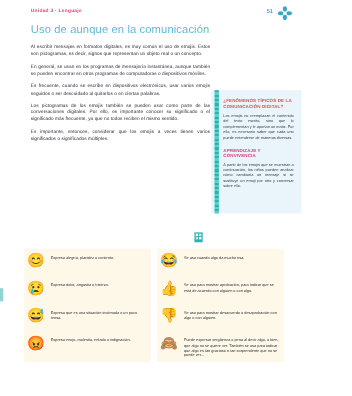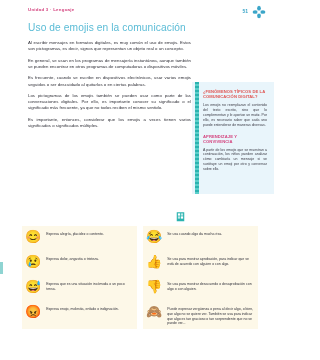--- a/index.html
+++ b/index.html
@@ -187,21 +187,21 @@
           <ellipse cx="12" cy="5.5" rx="3.2" ry="4.4"></ellipse>
           <ellipse cx="12" cy="18.5" rx="3.2" ry="4.4"></ellipse>
           <ellipse cx="5.5" cy="12" rx="4.4" ry="3.2"></ellipse>
           <ellipse cx="18.5" cy="12" rx="4.4" ry="3.2"></ellipse>
         </g>
         <circle cx="12" cy="12" r="2.6" fill="#ffffff"></circle>
       </svg>
     </div>
   </div>
 
-  <h1 class="title">Uso de emojis en la comunicación</h1>
+  <h1 class="title">Uso de aunque en la comunicación</h1>
 
   <div class="body-col">
     <p class="para">Al escribir mensajes en formatos digitales, es muy común el uso de emojis. Estos son pictogramas, es decir, signos que representan un objeto real o un concepto.</p>
     <p class="para">En general, se usan en los programas de mensajería instantánea, aunque también se pueden encontrar en otros programas de computadoras o dispositivos móviles.</p>
     <p class="para">Es frecuente, cuando se escribe en dispositivos electrónicos, usar varios emojis seguidos o ser descuidado al quitarlos o en ciertas palabras.</p>
     <p class="para">Los pictogramas de los emojis también se pueden usar como parte de las conversaciones digitales. Por ello, es importante conocer su significado o el significado más frecuente, ya que no todos reciben el mismo sentido.</p>
     <p class="para">Es importante, entonces, considerar que los emojis a veces tienen varios significados o significados múltiples.</p>
   </div>
 
   <aside class="sidebar">

